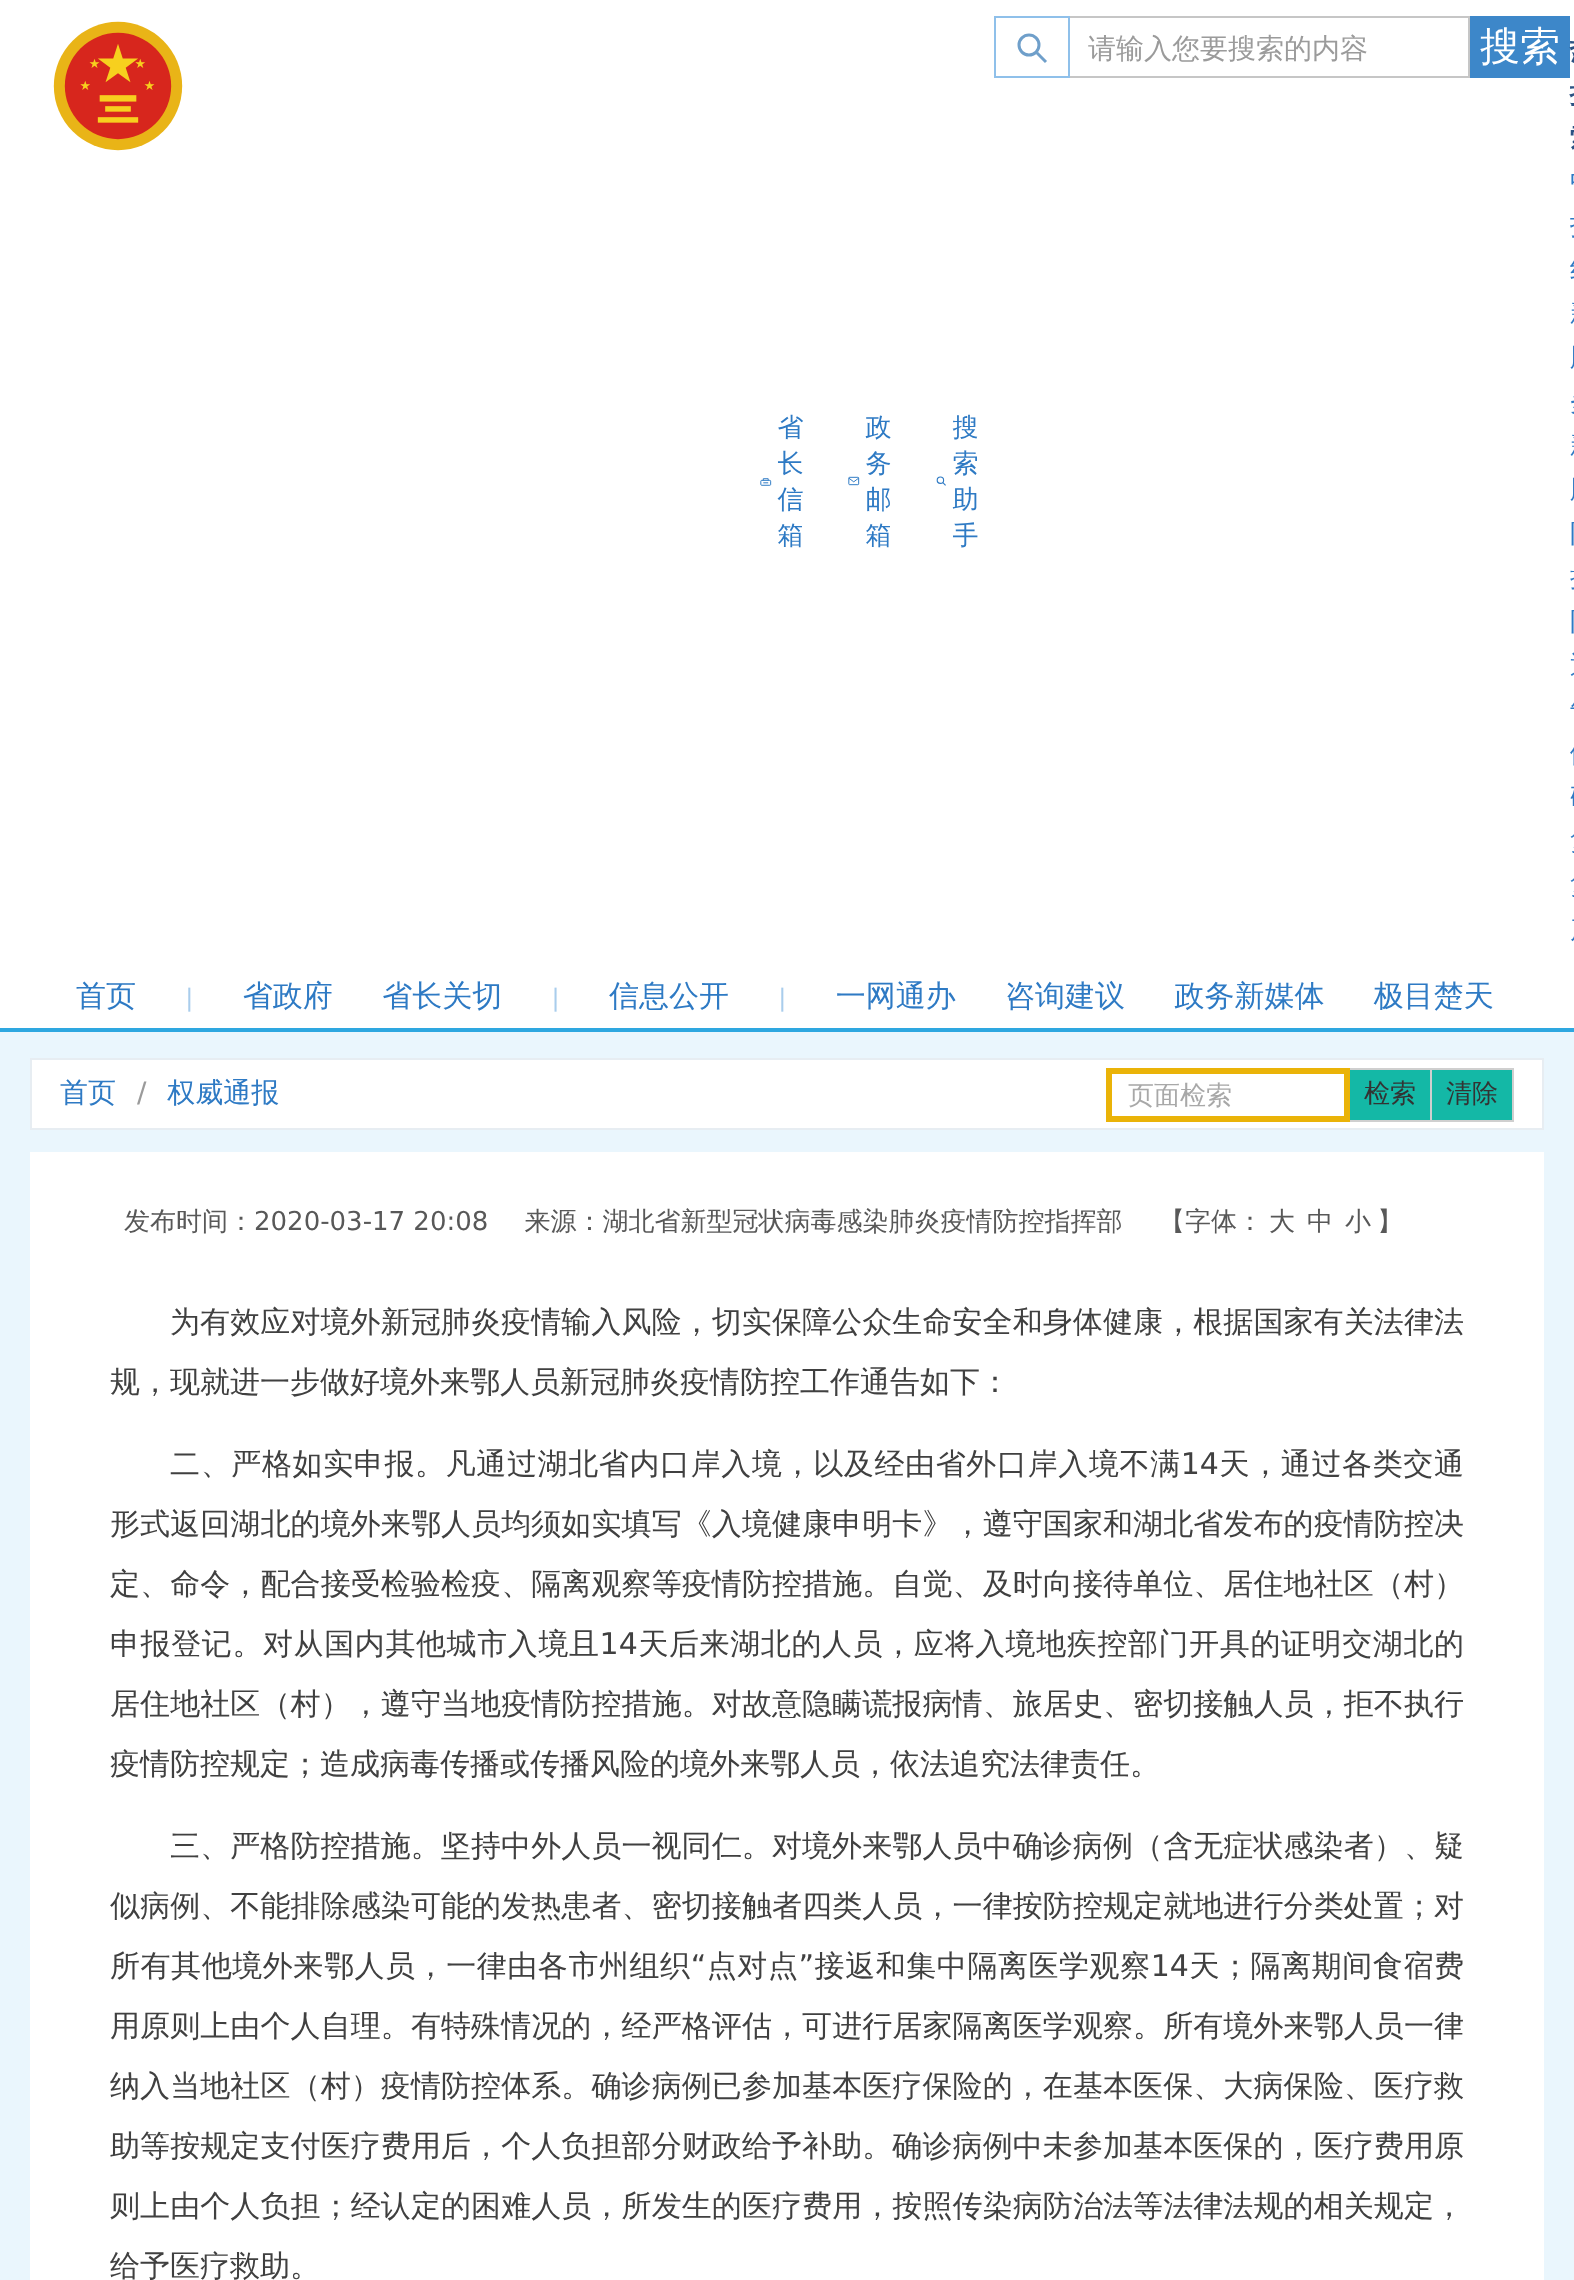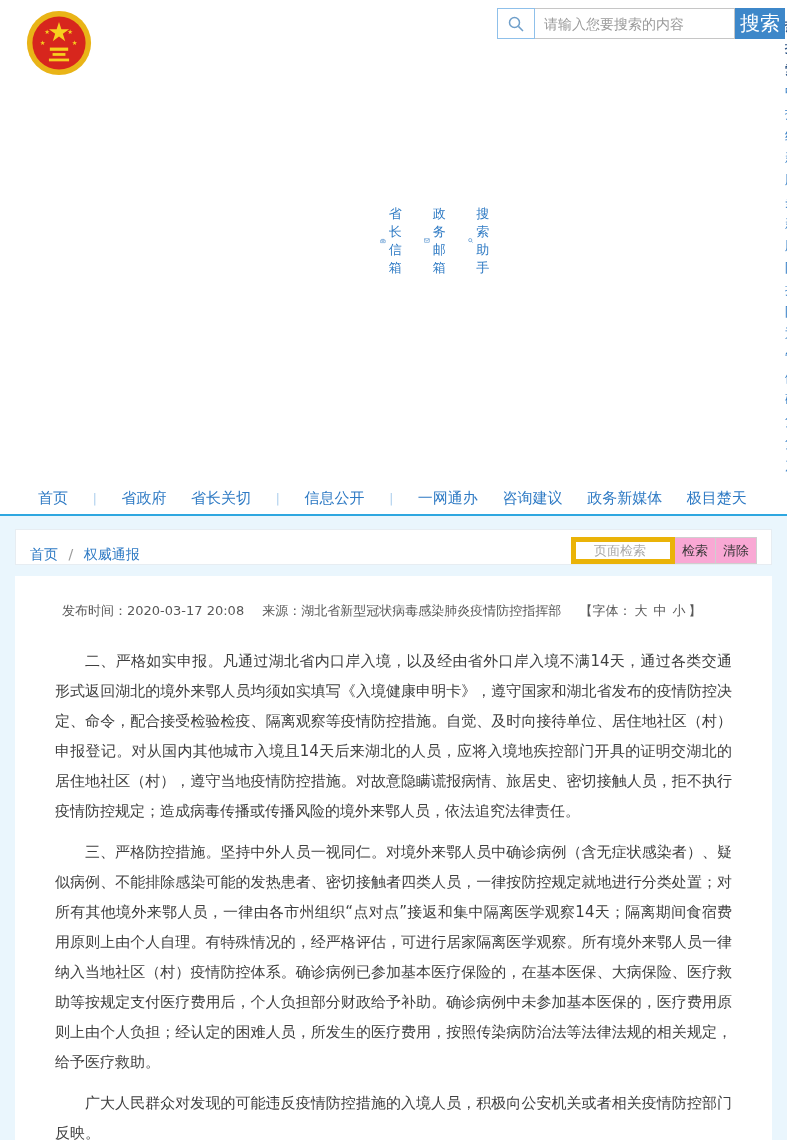--- a/index.html
+++ b/index.html
@@ -36,28 +36,28 @@
   .hot-term { color:#2e7ac4; margin-right:13px; cursor:pointer; }
 
   
   .nav { background:#fff; border-bottom:2px solid #2ea7e0; padding:0 40px 0 38px; height:33px;
          display:flex; align-items:center; justify-content:space-between; }
   .nav-item { font-size:15px; color:#2e7ac4; cursor:pointer; white-space:nowrap; }
   .nav-sep { color:#a9cdec; font-size:12px; }
 
   
   .crumb-bar { background:#fff; border:1px solid #e7edf2; margin:13px 15px 0 15px; height:36px;
-               display:flex; align-items:flex-end; padding:0 14px; }
+               display:flex; align-items:center; padding:0 14px; }
   .crumb { font-size:14px; }
   .crumb-home, .crumb-current { color:#2e7ac4; cursor:pointer; }
   .crumb-sep { color:#9b9b9b; margin:0 6px; }
   .page-search { margin-left:auto; display:flex; height:27px; }
-  .page-search-input { width:104px; border:5px solid #eab308; padding:0 18px; font-size:13px; color:#333; outline:none; }
+  .page-search-input { width:122px; border:3px solid #eab308; padding:0 8px; font-size:13px; color:#333; outline:none; }
   .page-search-input::placeholder { color:#a8a8a8; }
-  .ps-btn { border:1px solid #cfcfcf; border-left:none; background:#f9a8d4; font-size:13px; color:#333; width:41px; cursor:pointer; }
+  .ps-btn { border:1px solid #cfcfcf; border-left:none; background:#14b8a6; font-size:13px; color:#333; width:41px; cursor:pointer; }
 
   
   .content { background:#fff; margin:11px 15px 0 15px; padding:26px 40px 30px 40px; min-height:905px; }
   .article-title { text-align:center; font-size:21px; font-weight:bold; color:#333; line-height:1.5; margin-bottom:16px; }
   .article-meta { font-size:13px; color:#585858; margin-bottom:26px; }
   .article-meta .m-part { margin:0 7px; }
   .font-size-opt { margin:0 3px; cursor:pointer; color:#585858; }
 
   .article-body p { font-size:15px; line-height:30px; text-align:justify; text-indent:2em; color:#404040; margin-bottom:11px; }
 </style>
@@ -154,19 +154,20 @@
 
   <div class="article-meta">
     <span class="m-part">发布时间：2020-03-17 20:08</span>
     <span class="m-part">来源：湖北省新型冠状病毒感染肺炎疫情防控指挥部</span>
     <span class="m-part">
       <span>【字体：</span><span class="font-size-opt">大</span><span class="font-size-opt">中</span><span class="font-size-opt">小</span><span>】</span>
     </span>
   </div>
 
   <div class="article-body">
+    <p>为有效应对境外新冠肺炎疫情输入风险，切实保障公众生命安全和身体健康，根据国家有关法律法规，现就进一步做好境外来鄂人员新冠肺炎疫情防控工作通告如下：</p>
     <p>二、严格如实申报。凡通过湖北省内口岸入境，以及经由省外口岸入境不满14天，通过各类交通形式返回湖北的境外来鄂人员均须如实填写《入境健康申明卡》，遵守国家和湖北省发布的疫情防控决定、命令，配合接受检验检疫、隔离观察等疫情防控措施。自觉、及时向接待单位、居住地社区（村）申报登记。对从国内其他城市入境且14天后来湖北的人员，应将入境地疾控部门开具的证明交湖北的居住地社区（村），遵守当地疫情防控措施。对故意隐瞒谎报病情、旅居史、密切接触人员，拒不执行疫情防控规定；造成病毒传播或传播风险的境外来鄂人员，依法追究法律责任。</p>
     <p>三、严格防控措施。坚持中外人员一视同仁。对境外来鄂人员中确诊病例（含无症状感染者）、疑似病例、不能排除感染可能的发热患者、密切接触者四类人员，一律按防控规定就地进行分类处置；对所有其他境外来鄂人员，一律由各市州组织“点对点”接返和集中隔离医学观察14天；隔离期间食宿费用原则上由个人自理。有特殊情况的，经严格评估，可进行居家隔离医学观察。所有境外来鄂人员一律纳入当地社区（村）疫情防控体系。确诊病例已参加基本医疗保险的，在基本医保、大病保险、医疗救助等按规定支付医疗费用后，个人负担部分财政给予补助。确诊病例中未参加基本医保的，医疗费用原则上由个人负担；经认定的困难人员，所发生的医疗费用，按照传染病防治法等法律法规的相关规定，给予医疗救助。</p>
     <p>广大人民群众对发现的可能违反疫情防控措施的入境人员，积极向公安机关或者相关疫情防控部门反映。</p>
 
   </div>
 
 </div>
 
 </body></html>

